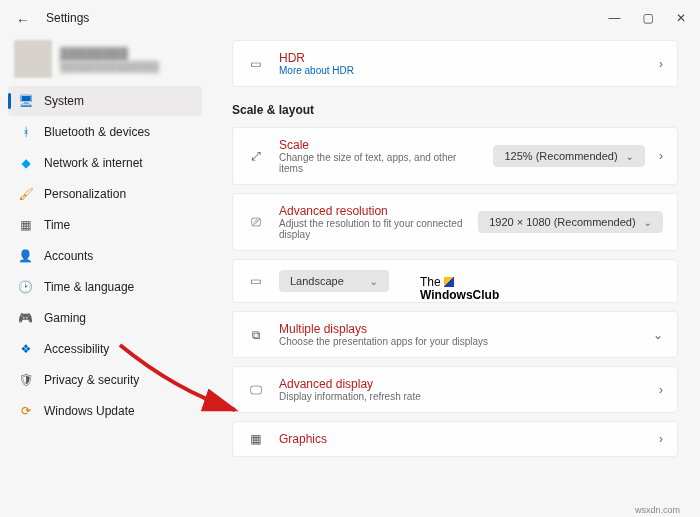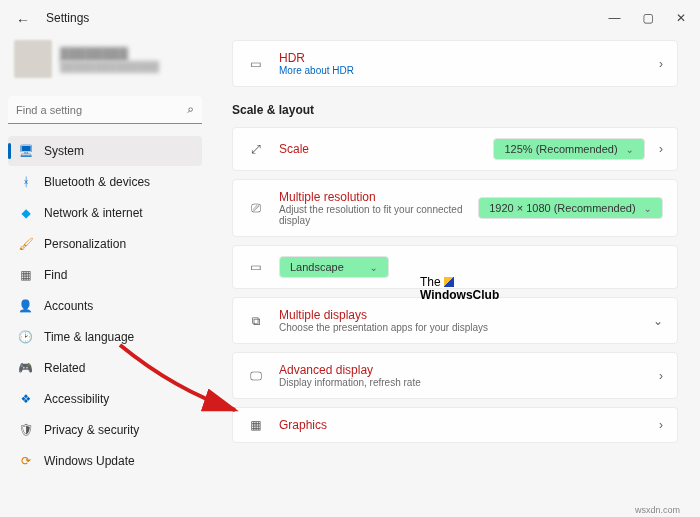--- a/index.html
+++ b/index.html
@@ -28,21 +28,21 @@
   .crumb .c1 { font-weight: 600; color: #333; }
   .crumb .c2 { font-weight: 700; }
   .card { background: #fefefe; border: 1px solid #ebebeb; border-radius: 4px; padding: 10px 14px; display: flex; align-items: center; gap: 14px; margin-bottom: 8px; }
   .cic { width: 18px; text-align: center; color: #555; font-size: 12px; }
   .cbody { flex: 1; }
   .ctitle { font-size: 12px; color: #b91c1c; }
   .csub { font-size: 10px; color: #6b6b6b; }
   .link { font-size: 10px; color: #0067c0; }
   .chev { color: #666; font-size: 12px; }
   .section { font-size: 12px; font-weight: 600; color: #222; margin: 16px 0 10px; }
-  .selectbox { display:flex; align-items:center; gap:8px; border: 1px solid #e4e4e4; border-radius: 4px; padding: 4px 10px; font-size: 11px; color: #333; background:#86efac; min-width: 100px; }
+  .selectbox { display:flex; align-items:center; gap:8px; border: 1px solid #e4e4e4; border-radius: 4px; padding: 4px 10px; font-size: 11px; color: #333; background:#e5e5e5; min-width: 100px; }
   .selectbox .dd { margin-left: auto; color:#666; font-size: 10px; }
   .watermark { position: absolute; top: 276px; left: 420px; font-size: 12px; color: #000000; line-height: 1.1; pointer-events: none; }
   .wmflag { display:inline-block; width:10px; height:10px; background: linear-gradient(135deg,#fbbf24 50%,#1e40af 50%); margin-bottom:-1px; }
   .arrow { position:absolute; left: 115px; top: 340px; pointer-events:none; }
   .footer { position:absolute; bottom:2px; right:20px; font-size:9px; color:#888; }
 </style>
 </head>
 <body>
 
 <div class="titlebar">
@@ -57,56 +57,52 @@
 
 <div class="main">
   <div class="sidebar">
     <div class="profile">
       <div class="avatar"></div>
       <div>
         <div class="pname">████████</div>
         <div class="pemail">██████████████</div>
       </div>
     </div>
-    <div class="search">
-      <input placeholder="Find a setting" style="">
-      <span class="sicon">⌕</span>
-    </div>
     <div class="nav" id="nav">
         <div class="navitem active">
           <span class="nic" style="color: rgb(0, 103, 192);">🖥</span>
           <span>System</span>
         </div>
         <div class="navitem">
           <span class="nic" style="color: rgb(0, 103, 192);">ᚼ</span>
           <span>Bluetooth &amp; devices</span>
         </div>
         <div class="navitem">
           <span class="nic" style="color: rgb(0, 162, 237);">◆</span>
           <span>Network &amp; internet</span>
         </div>
         <div class="navitem">
           <span class="nic" style="color: rgb(215, 122, 0);">🖌</span>
           <span>Personalization</span>
         </div>
         <div class="navitem">
           <span class="nic" style="color: rgb(85, 85, 85);">▦</span>
-          <span>Find</span>
+          <span>Time</span>
         </div>
         <div class="navitem">
           <span class="nic" style="color: rgb(196, 147, 91);">👤</span>
           <span>Accounts</span>
         </div>
         <div class="navitem">
           <span class="nic" style="color: rgb(85, 85, 85);">🕑</span>
           <span>Time &amp; language</span>
         </div>
         <div class="navitem">
           <span class="nic" style="color: rgb(85, 85, 85);">🎮</span>
-          <span>Related</span>
+          <span>Gaming</span>
         </div>
         <div class="navitem">
           <span class="nic" style="color: rgb(0, 103, 192);">❖</span>
           <span>Accessibility</span>
         </div>
         <div class="navitem">
           <span class="nic" style="color: rgb(85, 85, 85);">🛡</span>
           <span>Privacy &amp; security</span>
         </div>
         <div class="navitem">
@@ -126,32 +122,33 @@
       </div>
       <span class="chev">›</span>
     </div>
 
     <div class="section">Scale &amp; layout</div>
 
     <div class="card">
       <span class="cic">⤢</span>
       <div class="cbody">
         <div class="ctitle">Scale</div>
+        <div class="csub">Change the size of text, apps, and other items</div>
       </div>
       <div class="selectbox">
         <span>125% (Recommended)</span>
         <span class="dd">⌄</span>
       </div>
       <span class="chev">›</span>
     </div>
 
     <div class="card">
       <span class="cic">⎚</span>
       <div class="cbody">
-        <div class="ctitle">Multiple resolution</div>
+        <div class="ctitle">Advanced resolution</div>
         <div class="csub">Adjust the resolution to fit your connected display</div>
       </div>
       <div class="selectbox" style="min-width:170px">
         <span>1920 × 1080 (Recommended)</span>
         <span class="dd">⌄</span>
       </div>
     </div>
 
     <div class="card">
       <span class="cic">▭</span>

